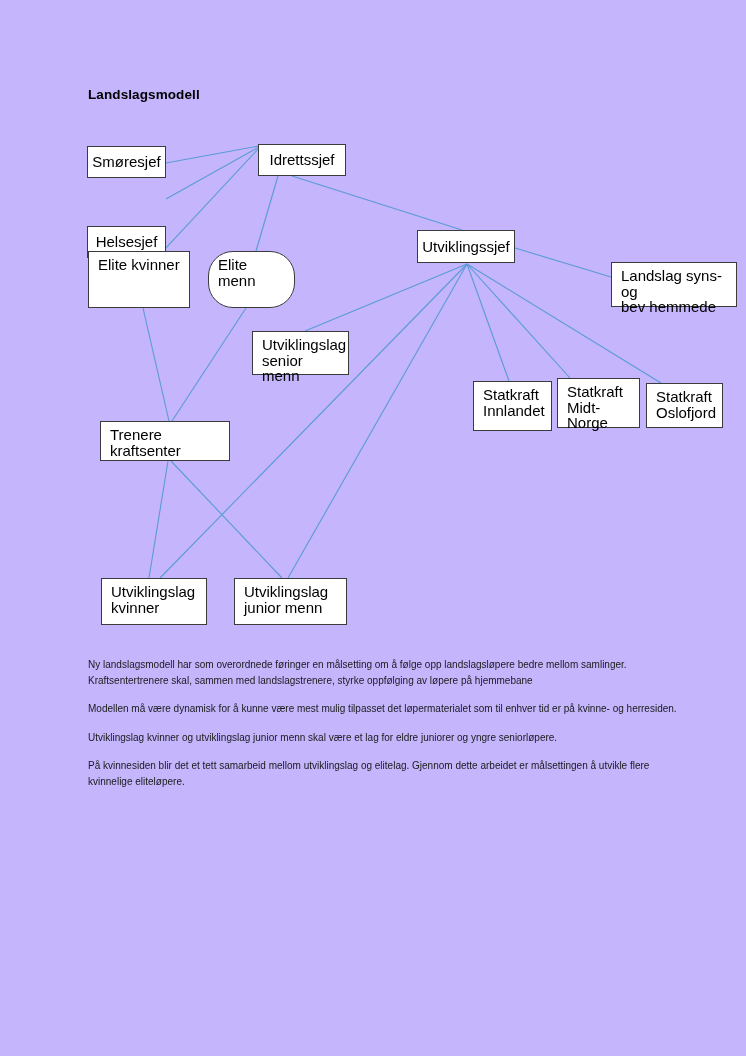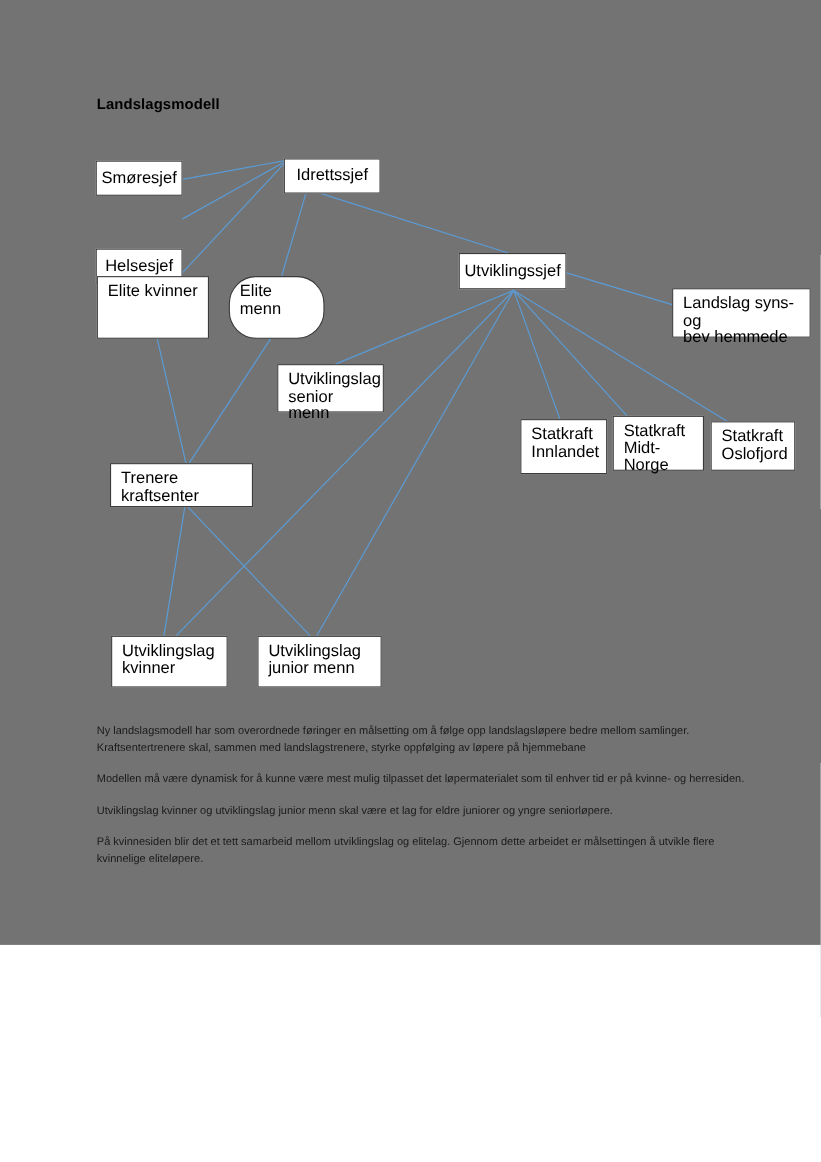--- a/index.html
+++ b/index.html
@@ -13,22 +13,22 @@
     position: relative;
     font-family: "Liberation Sans", sans-serif;
     color: #000000;
     overflow: hidden;
   }
 
   #page {
     position: absolute;
     left: 0; top: 0;
     width: 746px;
-    height: 859px;
-    background: #737373;
+    height: 1056px;
+    background: #c4b5fd;
   }
 
   
   #doc-title {
     position: absolute;
     left: 88px;
     top: 87px;
     font-size: 13.5px;
     font-weight: bold;
     letter-spacing: 0.1px;

